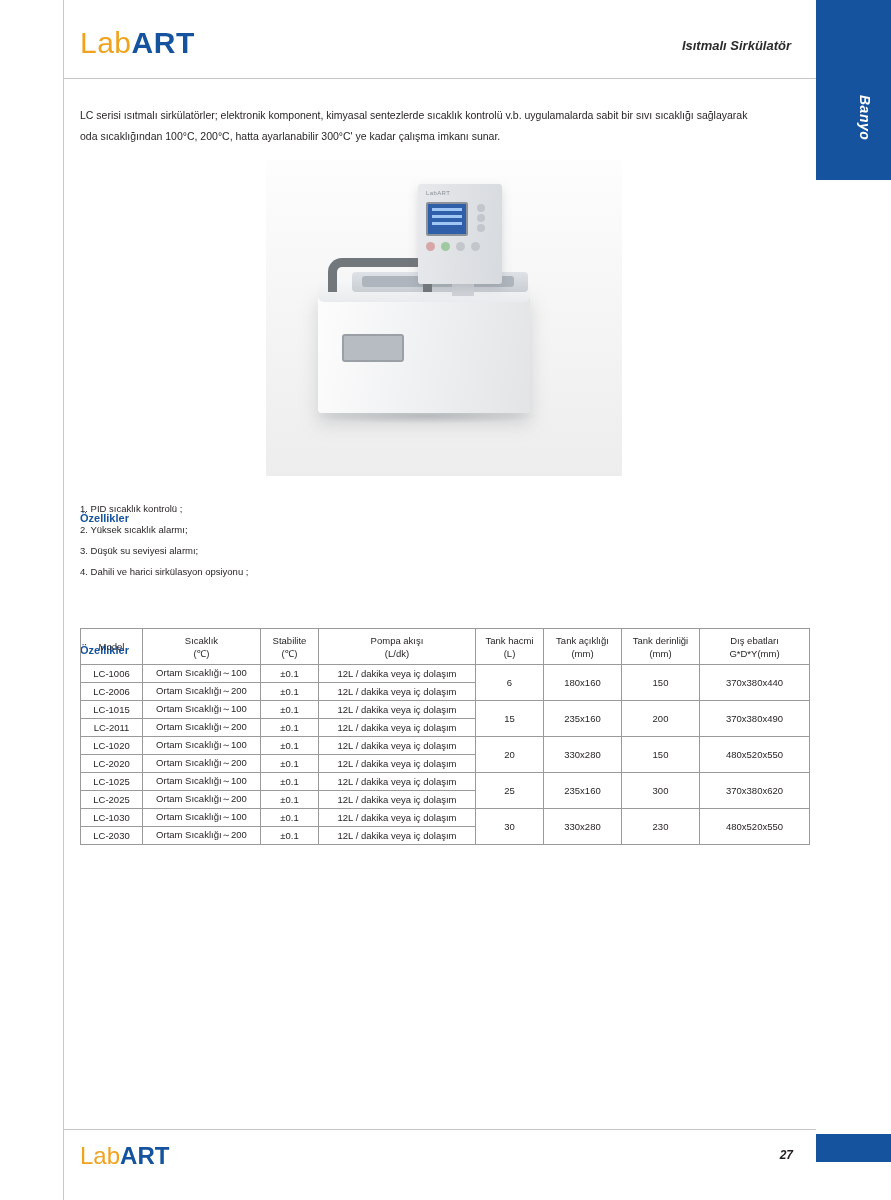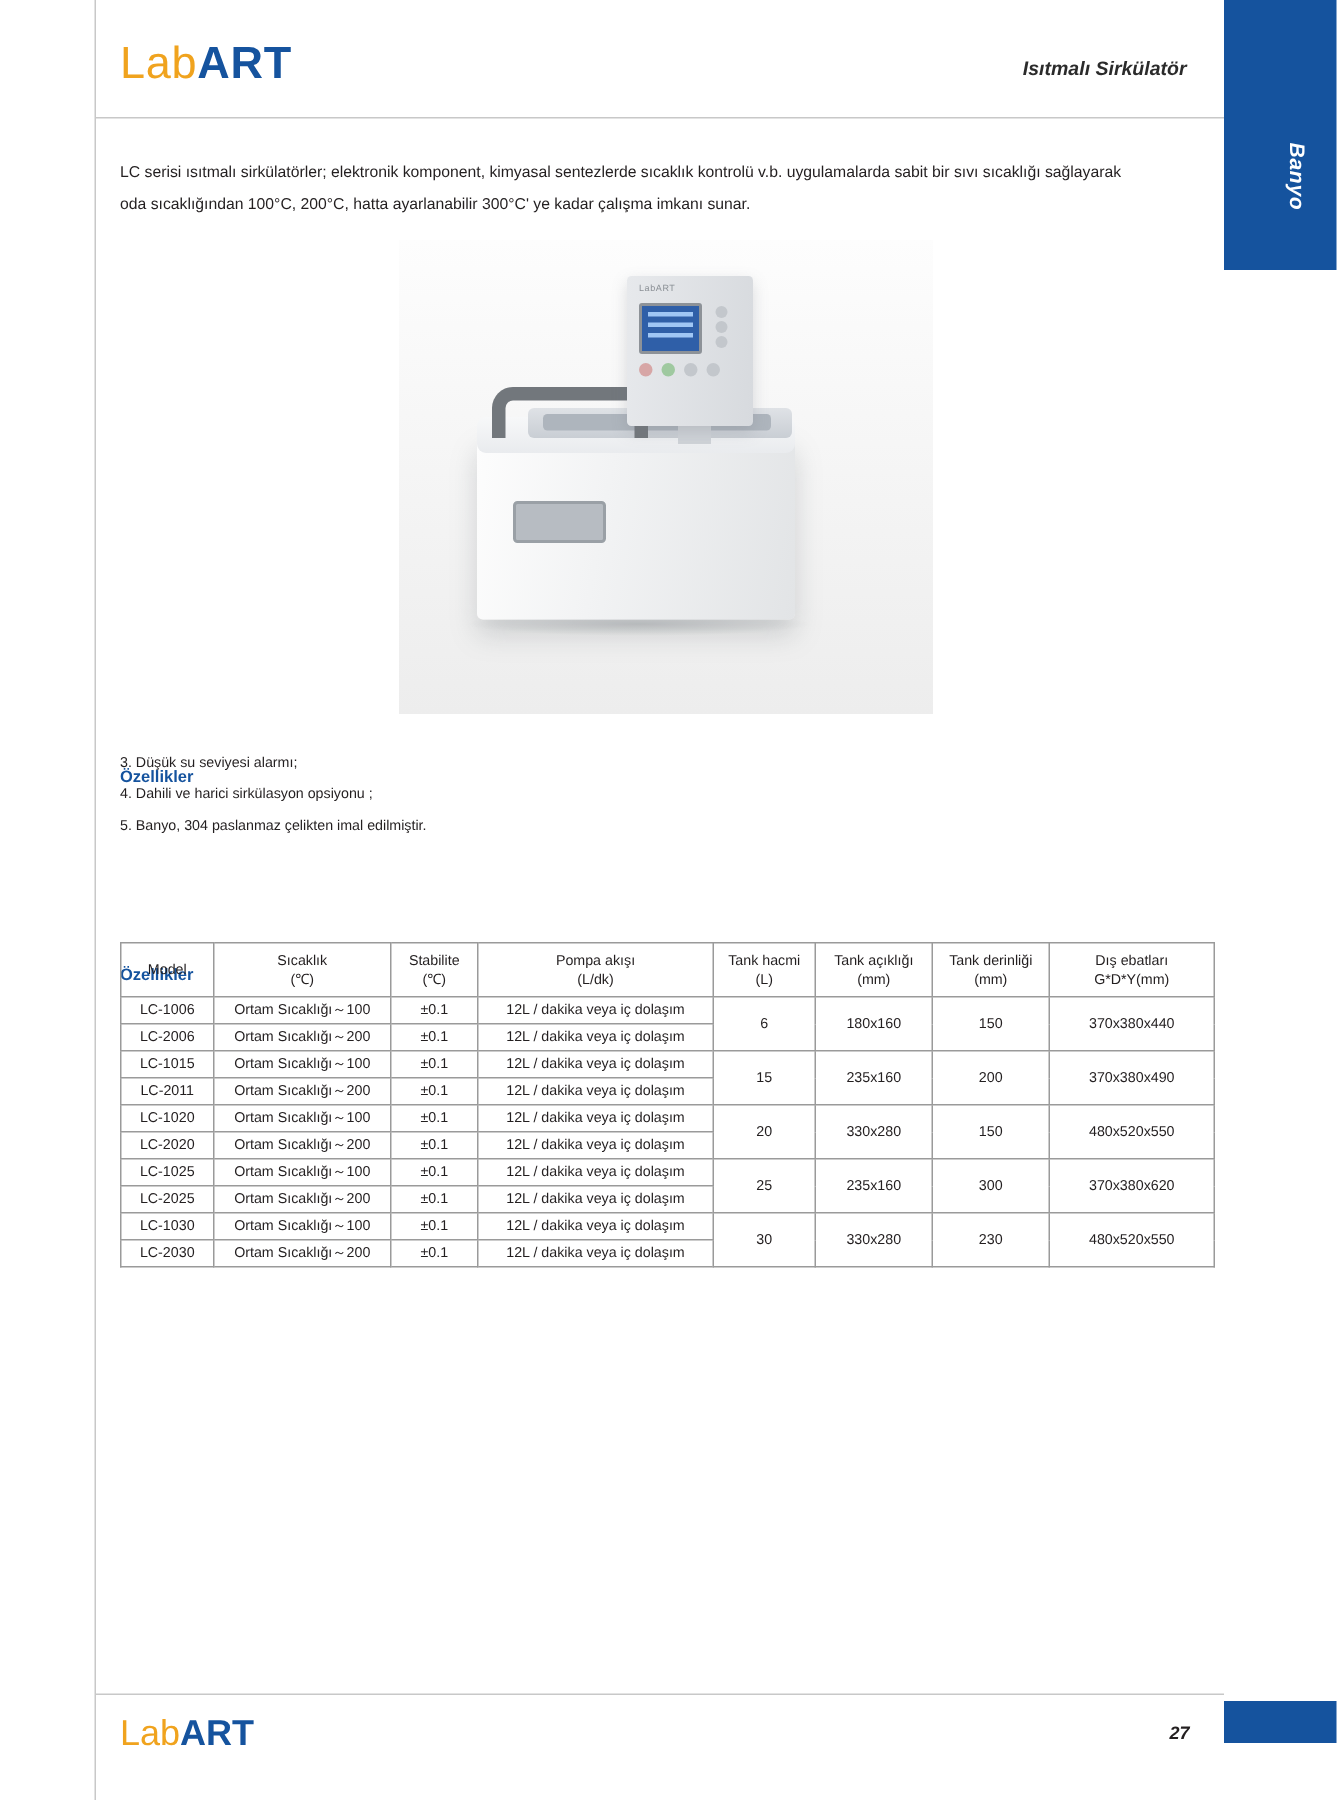--- a/index.html
+++ b/index.html
@@ -368,23 +368,24 @@
   <div class="tower-btns">
     <span></span>
     <span class="green"></span>
     <span class="grey"></span>
     <span class="grey"></span>
   </div>
 </div>
 
 <div class="section-heading" id="feat-heading">Özellikler</div>
 <ul class="feature-list">
+  <li>1.  PID sıcaklık kontrolü ;</li>
+  <li>2. Yüksek sıcaklık alarmı;</li>
   <li>3. Düşük su seviyesi alarmı;</li>
   <li>4. Dahili ve harici sirkülasyon opsiyonu ;</li>
-  <li>5. Banyo, 304 paslanmaz çelikten imal edilmiştir.</li>
 </ul>
 
 <div class="section-heading" id="spec-heading">Özellikler</div>
 <table class="spec-table">
   <thead>
     <tr>
       <th class="col-model">
         <div>Model</div>
       </th>
       <th class="col-temp">

